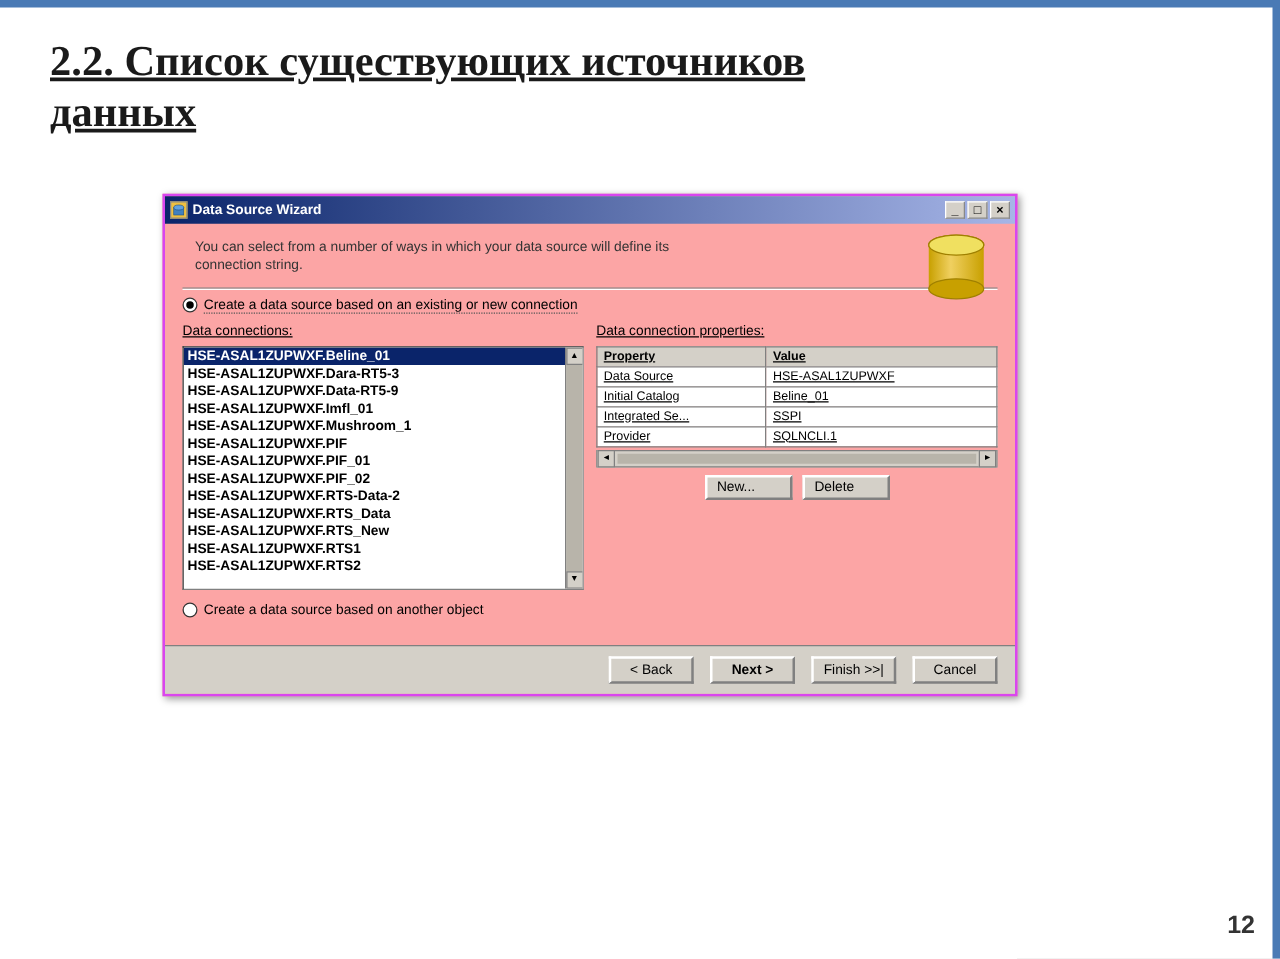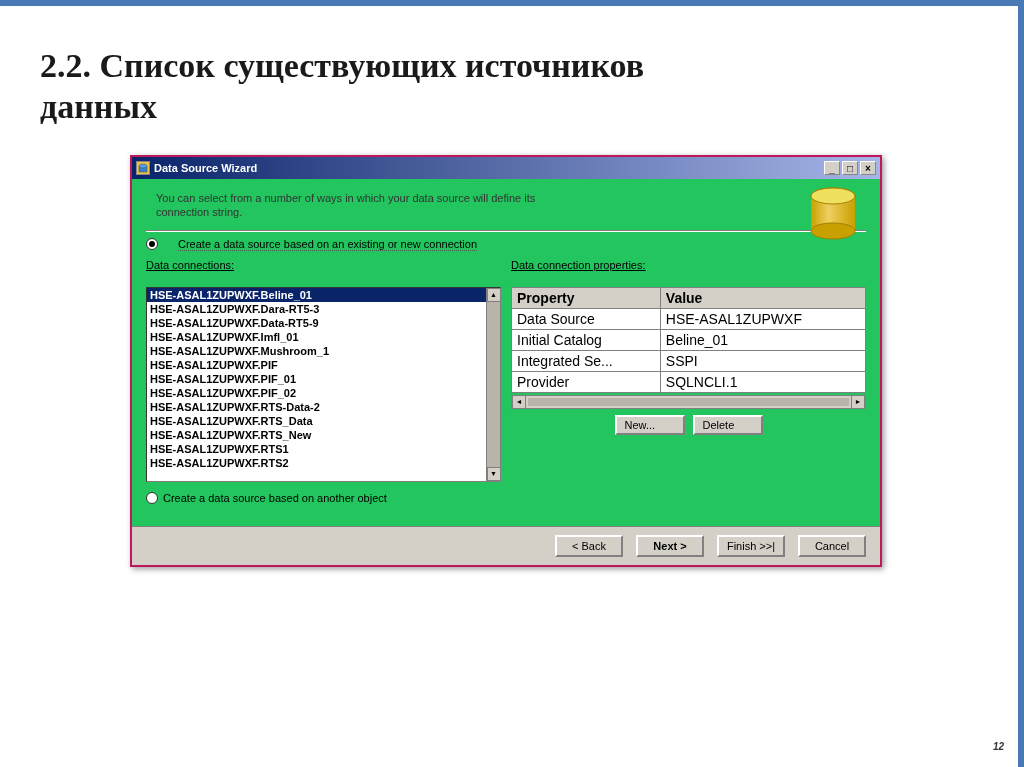--- a/index.html
+++ b/index.html
@@ -38,42 +38,41 @@
       background: #4a7ab5;
     }
 
     .slide-title {
       font-size: 34px;
       font-weight: bold;
       color: #1a1a1a;
       font-family: 'Times New Roman', serif;
       margin-bottom: 20px;
       line-height: 1.2;
+      text-decoration: underline;
       max-width: 650px;
-      margin-top: 16px;
     }
 
     .slide-number {
       position: absolute;
       bottom: 15px;
       right: 20px;
-      font-size: 10px;
+      font-size: 20px;
       color: #333;
       font-weight: bold;
-      font-style: italic;
     }
 
     
     .dialog {
       position: absolute;
       top: 155px;
       left: 130px;
-      width: 752px;
-      background: #22c55e;
-      border: 2px solid #be185d;
+      width: 684px;
+      background: #fca5a5;
+      border: 2px solid #d946ef;
       box-shadow: 2px 2px 6px rgba(0,0,0,0.4);
       font-family: 'Tahoma', 'Arial', sans-serif;
       font-size: 11px;
     }
 
     
     .dialog-titlebar {
       background: linear-gradient(to right, #0a246a, #a6b5e7);
       color: white;
       padding: 3px 4px;
@@ -155,21 +154,21 @@
       border: none;
       border-top: 1px solid #808080;
       border-bottom: 1px solid #fff;
       margin: 6px 0;
     }
 
     
     .radio-option {
       display: flex;
       align-items: center;
-      gap: 20px;
+      gap: 5px;
       margin-bottom: 8px;
     }
 
     .radio-btn {
       width: 12px;
       height: 12px;
       border-radius: 50%;
       border: 1px solid #333;
       background: white;
       display: flex;
@@ -203,21 +202,21 @@
       flex: 1;
     }
 
     .col-right {
       flex: 1;
     }
 
     .col-label {
       font-size: 11px;
       color: #000;
-      margin-bottom: 16px;
+      margin-bottom: 6px;
       text-decoration: underline;
     }
 
     
     .listbox {
       background: white;
       border: 1px solid #808080;
       border-top-color: #333;
       border-left-color: #333;
       height: 195px;
@@ -272,21 +271,22 @@
     .scroll-track {
       flex: 1;
       width: 14px;
       background: #b8b4aa;
     }
 
     
     .props-table {
       width: 100%;
       border-collapse: collapse;
-      font-size: 14px;
+      font-size: 10px;
+      text-decoration: underline;
     }
 
     .props-table th {
       background: #d4d0c8;
       border: 1px solid #808080;
       padding: 2px 5px;
       text-align: left;
       font-weight: bold;
     }
 

